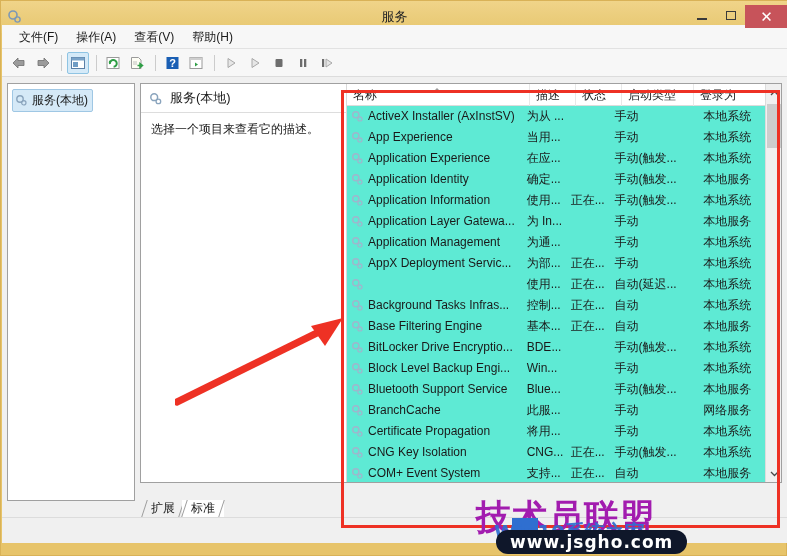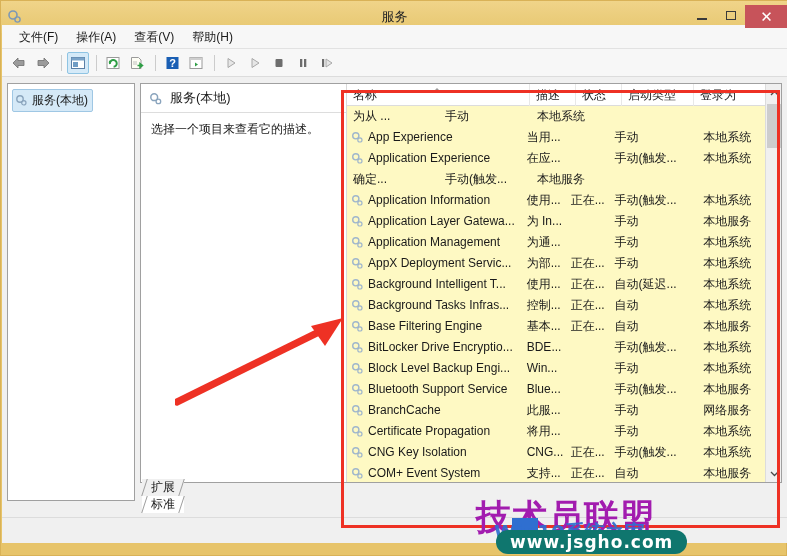--- a/index.html
+++ b/index.html
@@ -195,21 +195,21 @@
     padding: 8px 10px;
     font-size: 12px;
     color: #1a1a1a;
   }
 
   
   #listview {
     position: absolute;
     left: 205px; top: 0;
     width: 436px; height: 398px;
-    background: #fef9c3;
+    background: #5eead4;
     box-sizing: border-box;
     border-left: 1px solid #d9d9d9;
   }
   #list-header {
     display: flex;
     height: 22px;
     background: #ffffff;
     border-bottom: 1px solid #dcdcdc;
     align-items: center;
     box-sizing: border-box;
@@ -303,27 +303,26 @@
   #sb-thumb {
     position: absolute;
     left: 1px; top: 20px;
     width: 14px; height: 44px;
     background: #cdcdcd;
   }
 
   
   #tabs {
     position: absolute;
-    left: 0; top: 396px;
+    left: 0; top: 416px;
     width: 642px; height: 18px;
     display: flex;
-    align-items: flex-start;
+    align-items: center;
     padding-left: 2px;
     box-sizing: border-box;
-    flex-direction: column;
   }
   .tab {
     font-size: 12px;
     color: #1a1a1a;
     padding: 0 9px;
     height: 17px;
     line-height: 17px;
     background: #f0f0f0;
     position: relative;
     margin-right: -2px;
@@ -389,21 +388,21 @@
     left: 24px; top: 25px;
     font-size: 20px;
     font-weight: bold;
     color: #2f6fd0;
     font-family: "DejaVu Sans", sans-serif;
     opacity: 0.92;
   }
   #wm-url {
     position: absolute;
     left: 26px; top: 36px;
-    background: #0f766e;
+    background: #0f172a;
     color: #ffffff;
     font-size: 17px;
     font-weight: bold;
     padding: 2px 14px;
     border-radius: 12px;
     letter-spacing: 1px;
     font-family: "DejaVu Sans", sans-serif;
   }
   #wm-badge {
     position: absolute;
@@ -555,20 +554,29 @@
               <span>名称</span>
               <span class="sort-arrow"></span>
             </div>
             <div class="col-h c-desc">描述</div>
             <div class="col-h c-stat">状态</div>
             <div class="col-h c-start">启动类型</div>
             <div class="col-h c-logon">登录为</div>
           </div>
           <div id="rows-wrap">
               <div class="row">
+                <div class="cell name">
+                  <span class="gear">
+                    <svg width="13" height="13" viewBox="0 0 13 13">
+                      <circle cx="4.8" cy="4.8" r="3.1" fill="none" stroke="#9fb6cc" stroke-width="1.4"></circle>
+                      <circle cx="8.9" cy="8.9" r="2.1" fill="none" stroke="#9fb6cc" stroke-width="1.2"></circle>
+                    </svg>
+                  </span>
+                  <span class="txt">ActiveX Installer (AxInstSV)</span>
+                </div>
                 <div class="cell desc">为从 ...</div>
                 <div class="cell stat"></div>
                 <div class="cell start">手动</div>
                 <div class="cell logon">本地系统</div>
               </div>
               <div class="row">
                 <div class="cell name">
                   <span class="gear">
                     <svg width="13" height="13" viewBox="0 0 13 13">
                       <circle cx="4.8" cy="4.8" r="3.1" fill="none" stroke="#9fb6cc" stroke-width="1.4"></circle>
@@ -591,20 +599,29 @@
                     </svg>
                   </span>
                   <span class="txt">Application Experience</span>
                 </div>
                 <div class="cell desc">在应...</div>
                 <div class="cell stat"></div>
                 <div class="cell start">手动(触发...</div>
                 <div class="cell logon">本地系统</div>
               </div>
               <div class="row">
+                <div class="cell name">
+                  <span class="gear">
+                    <svg width="13" height="13" viewBox="0 0 13 13">
+                      <circle cx="4.8" cy="4.8" r="3.1" fill="none" stroke="#9fb6cc" stroke-width="1.4"></circle>
+                      <circle cx="8.9" cy="8.9" r="2.1" fill="none" stroke="#9fb6cc" stroke-width="1.2"></circle>
+                    </svg>
+                  </span>
+                  <span class="txt">Application Identity</span>
+                </div>
                 <div class="cell desc">确定...</div>
                 <div class="cell stat"></div>
                 <div class="cell start">手动(触发...</div>
                 <div class="cell logon">本地服务</div>
               </div>
               <div class="row">
                 <div class="cell name">
                   <span class="gear">
                     <svg width="13" height="13" viewBox="0 0 13 13">
                       <circle cx="4.8" cy="4.8" r="3.1" fill="none" stroke="#9fb6cc" stroke-width="1.4"></circle>
@@ -664,21 +681,20 @@
                 <div class="cell logon">本地系统</div>
               </div>
               <div class="row">
                 <div class="cell name">
                   <span class="gear">
                     <svg width="13" height="13" viewBox="0 0 13 13">
                       <circle cx="4.8" cy="4.8" r="3.1" fill="none" stroke="#9fb6cc" stroke-width="1.4"></circle>
                       <circle cx="8.9" cy="8.9" r="2.1" fill="none" stroke="#9fb6cc" stroke-width="1.2"></circle>
                     </svg>
                   </span>
-                  <span class="txt">Background Intelligent T...</span>
                 </div>
                 <div class="cell desc">使用...</div>
                 <div class="cell stat">正在...</div>
                 <div class="cell start">自动(延迟...</div>
                 <div class="cell logon">本地系统</div>
               </div>
               <div class="row">
                 <div class="cell name">
                   <span class="gear">
                     <svg width="13" height="13" viewBox="0 0 13 13">

